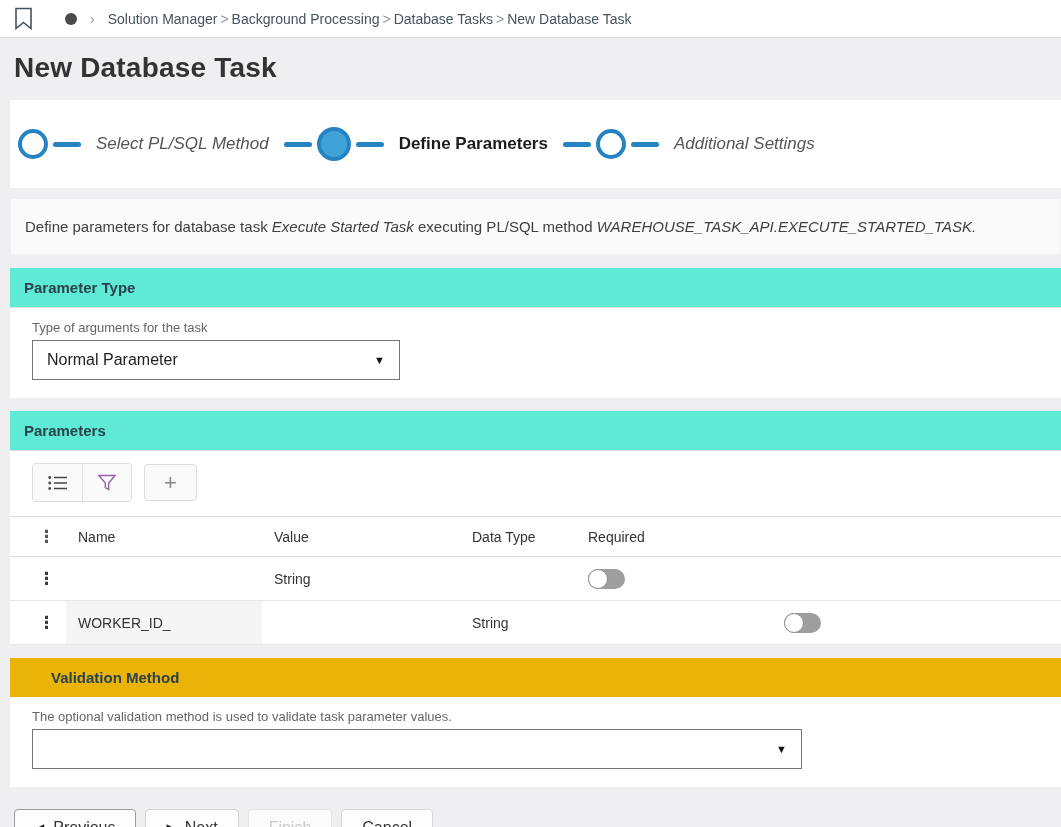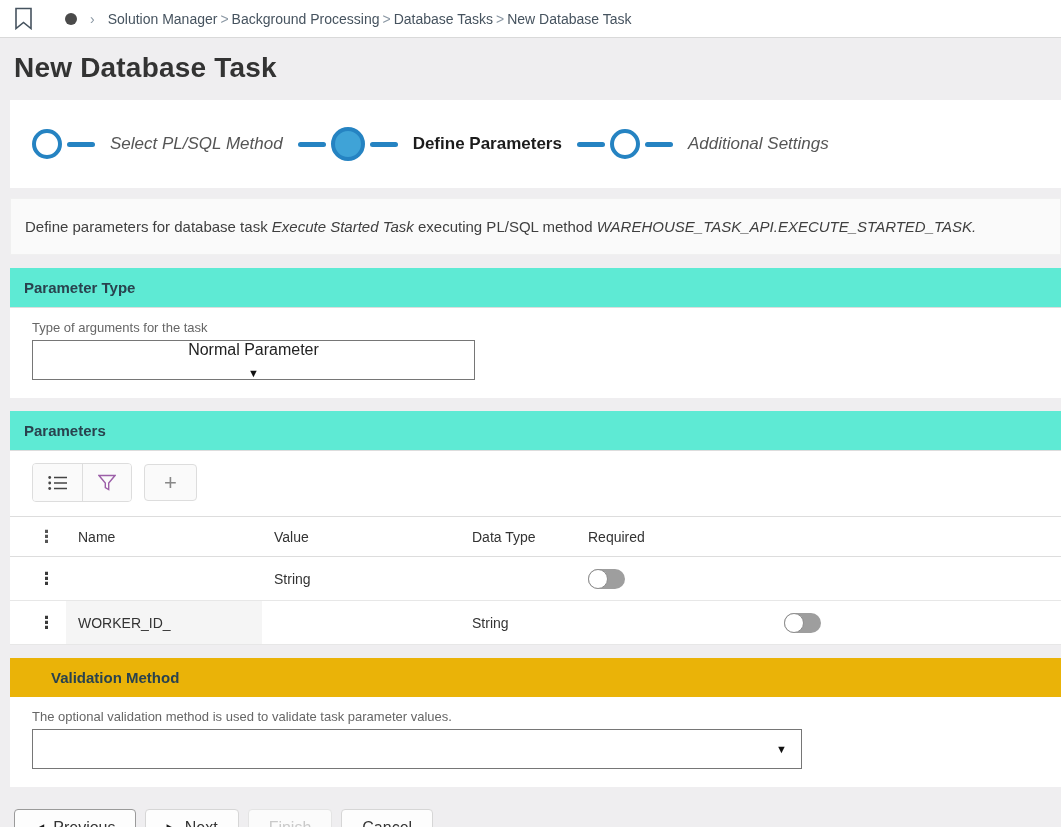--- a/index.html
+++ b/index.html
@@ -36,21 +36,21 @@
     margin-left: 10px;
     width: calc(100% - 10px);
     background: #fff;
   }
 
   
   .stepper-card {
     height: 88px;
     display: flex;
     align-items: center;
-    padding-left: 22px;
+    padding-left: 8px;
     margin-bottom: 10px;
   }
   .stepper { display: flex; align-items: center; }
   .step-circle {
     width: 30px; height: 30px;
     border-radius: 50%;
     border: 4px solid #2583c2;
     background: #fff;
     flex: 0 0 auto;
     cursor: pointer;
@@ -98,21 +98,21 @@
     background: #fff;
     display: flex;
     align-items: center;
     justify-content: space-between;
     padding: 0 14px;
     font-size: 16px;
     color: #222;
     cursor: pointer;
   }
   .select-box .caret { font-size: 11px; color: #111; }
-  .w-378 { width: 443px; flex-direction: column; }
+  .w-378 { width: 368px; }
   .w-770 { width: 770px; }
 
   
   .toolbar { display: flex; align-items: center; gap: 12px; margin-bottom: 14px; }
   .btn-group { display: flex; border: 1px solid #ddd; border-radius: 4px; background: #fafafa; overflow: hidden; }
   .tool-btn {
     width: 49px; height: 37px;
     display: flex; align-items: center; justify-content: center;
     cursor: pointer; background: #fafafa; border: none;
   }

